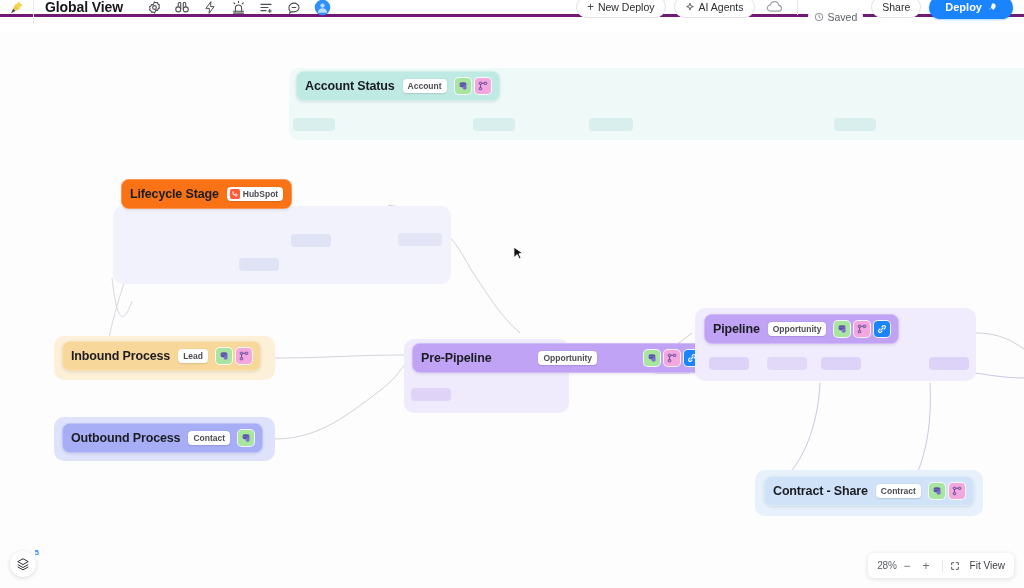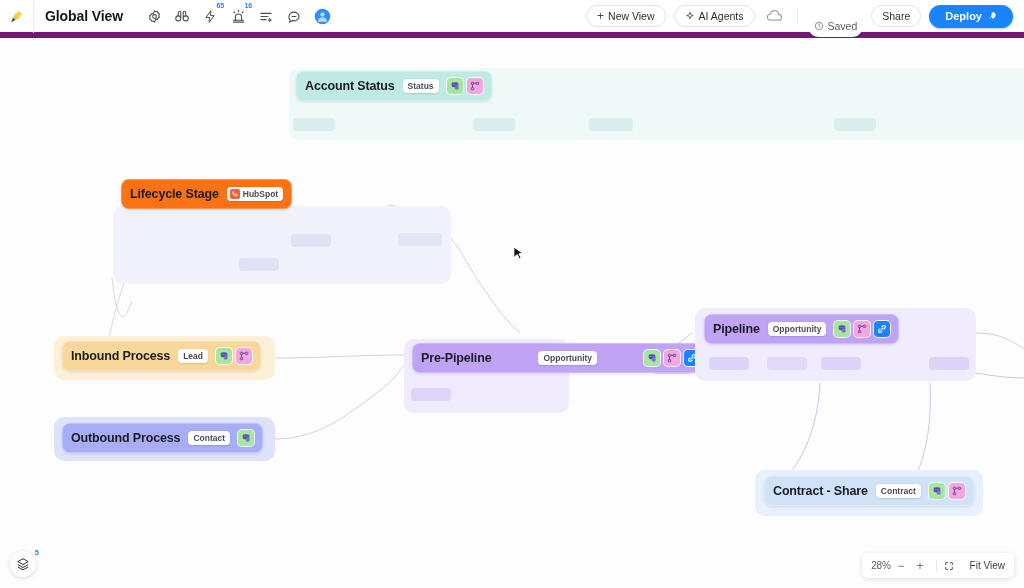--- a/index.html
+++ b/index.html
@@ -7,23 +7,23 @@
     width: 1024px; height: 588px;
     overflow: hidden;
     font-family: "Liberation Sans", sans-serif;
     background: #ffffff;
     -webkit-font-smoothing: antialiased;
   }
 
   
   .topbar {
     position: absolute; top: 0; left: 0;
-    width: 1024px; height: 38px;
+    width: 1024px; height: 17px;
     background: #ffffff;
-    border-bottom: 6px solid #701a75;
+    border-bottom: 3px solid #701a75;
     display: flex; align-items: center;
     z-index: 50;
     justify-content: center;
   }
   .tb-logo {
     width: 34px; height: 33px;
     display: flex; align-items: center; justify-content: center;
     border-right: 1px solid #ececef;
   }
   .tb-title {
@@ -123,21 +123,21 @@
     position: absolute; right: 10px; bottom: 10px;
     height: 25px; background: #ffffff; border-radius: 6px;
     box-shadow: 0 1px 5px rgba(30,30,50,.14);
     display: flex; align-items: center; gap: 2px; padding: 0 9px;
     font-size: 10px; color: #4b4c54;
   }
   .zb-level { font-weight: 500; color: #5d5f68; letter-spacing: -0.2px; }
   .zb-btn { width: 17px; height: 17px; display: flex; align-items: center; justify-content: center;
             color: #6b6d76; font-size: 12px; line-height: 1; }
   .zb-sep { width: 1px; height: 12px; background: #e8e9ed; margin: 0 5px; }
-  .zb-fit { display: flex; align-items: center; gap: 16px; font-weight: 500; color: #3d3e46; }
+  .zb-fit { display: flex; align-items: center; gap: 10px; font-weight: 500; color: #3d3e46; }
 
   .cursor { position: absolute; width: 11px; height: 16px; pointer-events: none; }
 </style>
 </head>
 <body>
 
 <div class="topbar">
 
   <div class="tb-logo">
     <svg width="15" height="15" viewBox="0 0 16 16">
@@ -205,21 +205,21 @@
       </svg>
     </div>
   </div>
 
   <div class="tb-spacer"></div>
 
   <div class="tb-right">
 
     <div class="pill">
       <span class="pill-plus">+</span>
-      <span>New View</span>
+      <span>New Deploy</span>
     </div>
 
     <div class="pill">
       <svg width="10" height="10" viewBox="0 0 24 24" fill="none" stroke="#4a4b52" stroke-width="2">
         <path d="M12 3l2 6 6 2-6 2-2 6-2-6-6-2 6-2z"></path>
       </svg>
       <span>AI Agents</span>
     </div>
 
     <div class="tb-cloud">
@@ -271,21 +271,21 @@
   </svg>
 
   <div class="group" style="left:289px; top:35px; width:760px; height:72px; background:#eef9f8;">
     <div class="ghost" style="left:4px;  top:50px; width:42px; height:13px; background:#d9efee;"></div>
     <div class="ghost" style="left:184px; top:50px; width:42px; height:13px; background:#d9efee;"></div>
     <div class="ghost" style="left:300px; top:50px; width:44px; height:13px; background:#d9efee;"></div>
     <div class="ghost" style="left:545px; top:50px; width:42px; height:13px; background:#d9efee;"></div>
   </div>
   <div class="node-header" style="left:296px; top:38px; background:#bfe9e3;">
     <span class="node-title">Account Status</span>
-    <span class="tag">Status</span>
+    <span class="tag">Account</span>
     <span class="chips">
       <span class="chip chip-green">
         <svg width="10" height="10" viewBox="0 0 24 24" fill="#5c4fae">
             <ellipse cx="12" cy="6" rx="8" ry="3.2"></ellipse>
             <path d="M4 6v6c0 1.8 3.6 3.2 8 3.2s8-1.4 8-3.2V6c0 1.8-3.6 3.2-8 3.2S4 7.8 4 6z"></path>
             <circle cx="16" cy="16" r="5" fill="#7b6fd1"></circle>
           </svg>
       </span>
       <span class="chip chip-pink">
         <svg width="10" height="10" viewBox="0 0 24 24" fill="none" stroke="#6b4fa0" stroke-width="2.4">

